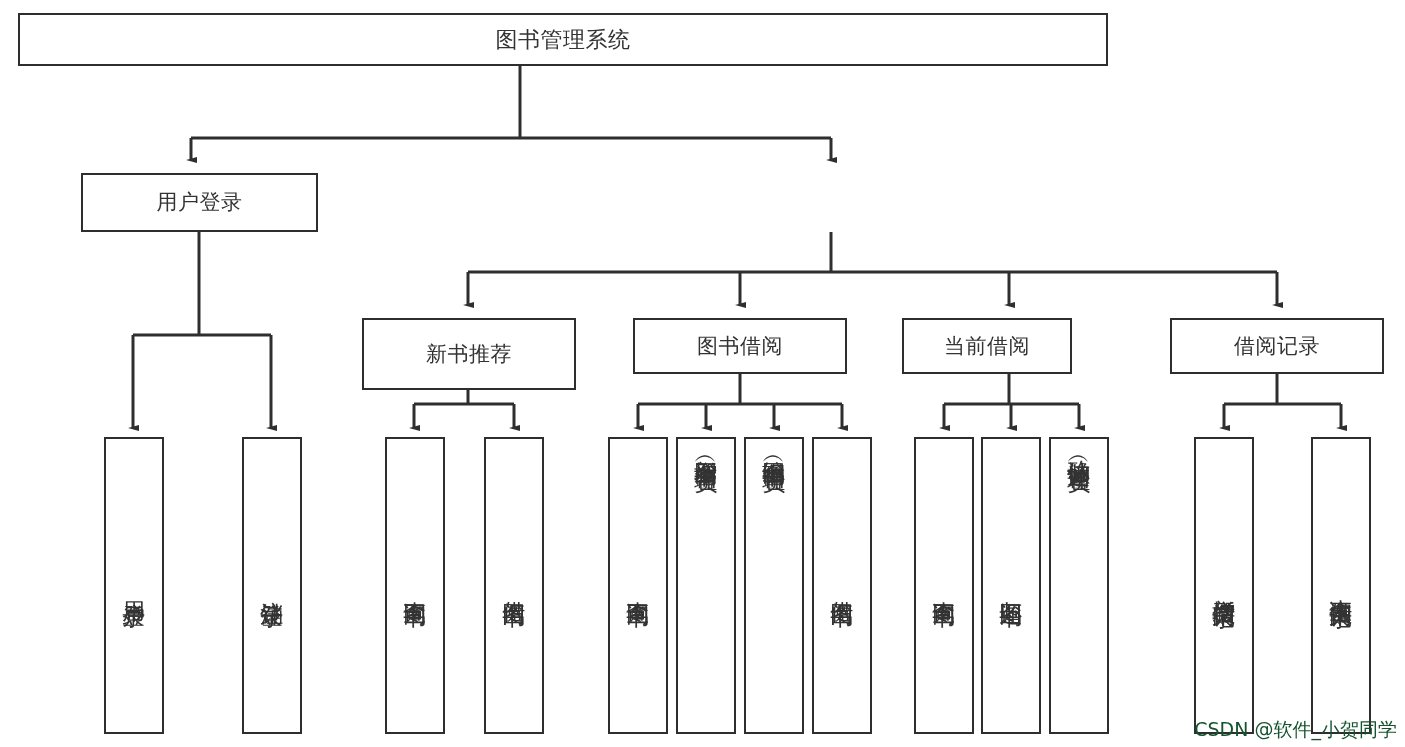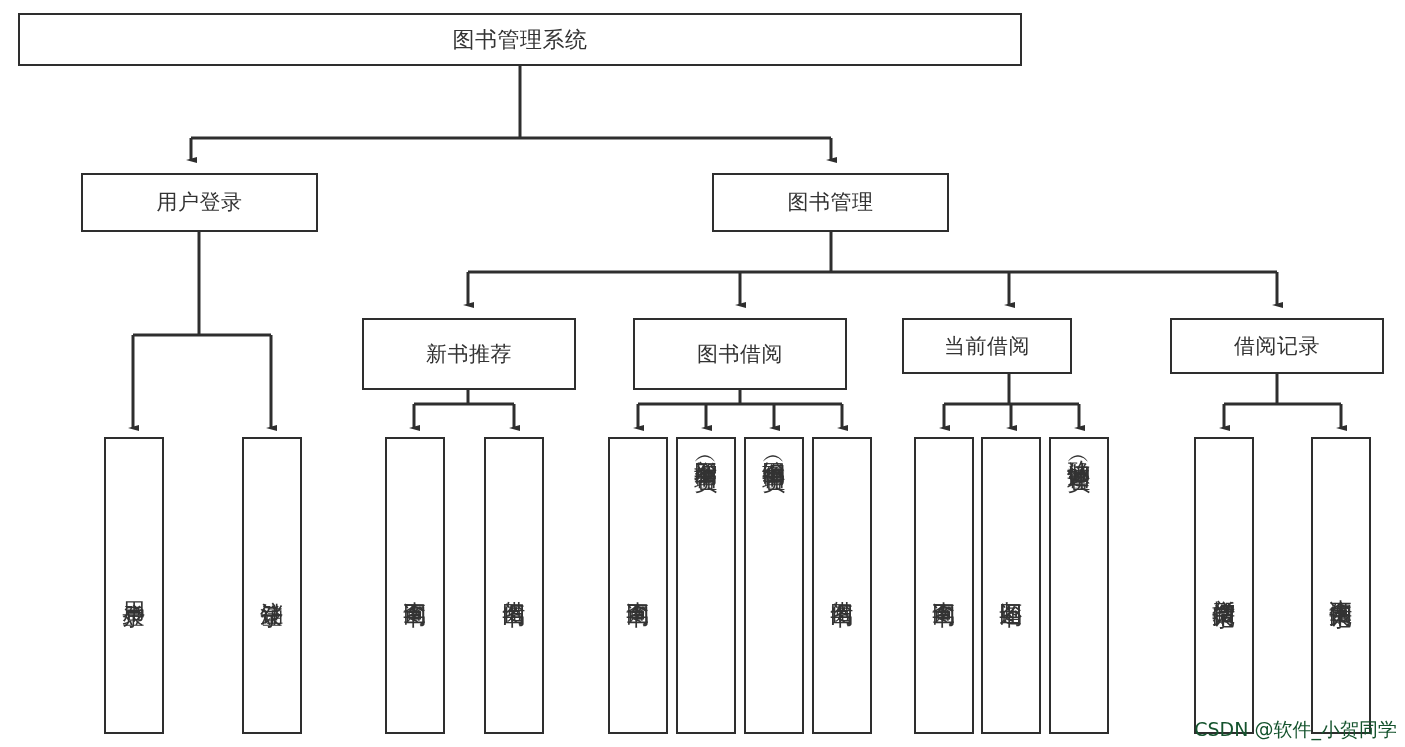--- a/index.html
+++ b/index.html
@@ -122,35 +122,32 @@
       <path d="M 1011 404 L 1011 428" marker-end="url(#arrowhead)"></path>
       <path d="M 1079 404 L 1079 428" marker-end="url(#arrowhead)"></path>
 
       <path d="M 1277 374 L 1277 404"></path>
       <path d="M 1224 404 L 1341 404"></path>
       <path d="M 1224 404 L 1224 428" marker-end="url(#arrowhead)"></path>
       <path d="M 1341 404 L 1341 428" marker-end="url(#arrowhead)"></path>
     </g>
   </svg>
 
-  <div class="node horiz root" style="left:18px; top:13px; width:1004px; height:53px;">
+  <div class="node horiz root" style="left:18px; top:13px; width:1090px; height:53px;">
     <span class="node-label">图书管理系统</span>
   </div>
 
   <div class="node horiz" style="left:81px; top:173px; width:237px; height:59px;">
     <span class="node-label">用户登录</span>
   </div>
-  <div class="node horiz" style="left:712px; top:173px; width:237px; height:59px;">
-    <span class="node-label">图书管理</span>
-  </div>
 
   <div class="node horiz" style="left:362px; top:318px; width:214px; height:72px;">
     <span class="node-label">新书推荐</span>
   </div>
-  <div class="node horiz" style="left:633px; top:318px; width:214px; height:72px;">
+  <div class="node horiz" style="left:633px; top:318px; width:214px; height:56px;">
     <span class="node-label">图书借阅</span>
   </div>
   <div class="node horiz" style="left:902px; top:318px; width:170px; height:56px;">
     <span class="node-label">当前借阅</span>
   </div>
   <div class="node horiz" style="left:1170px; top:318px; width:214px; height:56px;">
     <span class="node-label">借阅记录</span>
   </div>
 
   <div class="node vert" style="left:104px; top:437px; width:60px; height:297px;">

